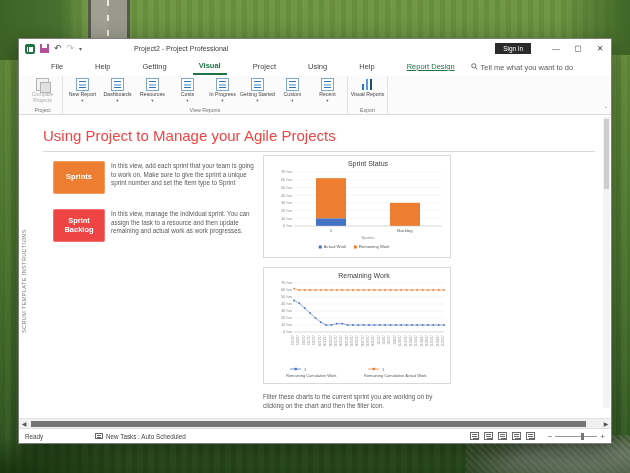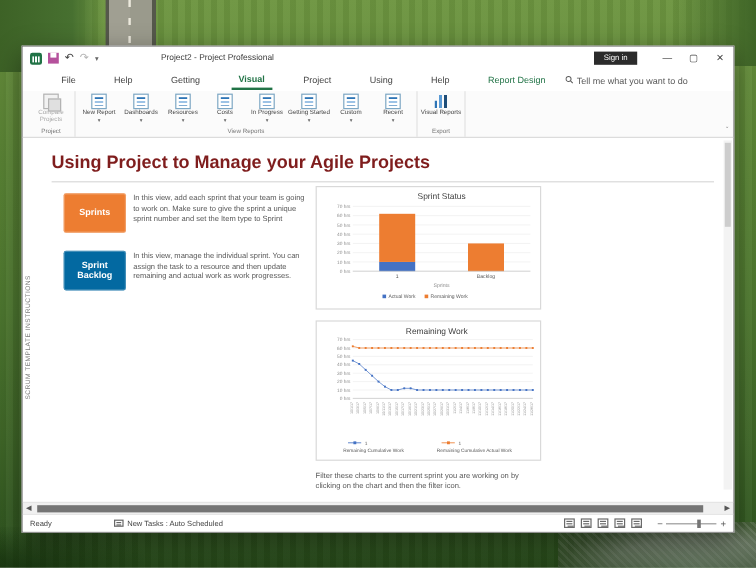--- a/index.html
+++ b/index.html
@@ -46,21 +46,21 @@
   .qat-caret { font-size:6px; color:#666; }
   .tb-title { flex:0 0 auto; margin-left:52px; white-space:nowrap; }
   .tb-right { margin-left:auto; display:flex; align-items:center; height:100%; }
   .signin-btn { background:#2b2b2b; color:#fff; font-size:6.5px; padding:2px 8px; margin-right:14px; cursor:pointer; }
   .winbtn { width:22px; height:100%; display:flex; align-items:center; justify-content:center; font-size:8px; color:#444; }
 
   
   .menubar { height:18px; display:flex; align-items:center; font-size:7.5px; color:#444; padding-left:6px; flex:0 0 auto; background:#fff; }
   .mtab { padding:2px 6px 3px 6px; white-space:nowrap; cursor:pointer;margin-left:20px; }
   .mtab.active { color:#217346; border-bottom:2px solid #217346; font-weight:bold; }
-  .mtab.contextual { color:#217346; }
+  .mtab.contextual { color:#217346;text-decoration:underline; }
   .tellme { display:flex; gap:3px; margin-left:10px; color:#5a5a5a; }
   .tellme svg { display:block; }
 
   
   .ribbon { height:39px; background:#fbfbfb; border-bottom:1px solid #dcdcdc; display:flex; align-items:stretch; padding-left:4px; position:relative; flex:0 0 auto; }
   .rgroup { display:flex; flex-direction:column; border-right:1px solid #e2e2e2; padding:1px 2px 0 2px; }
   .rbtns { display:flex; flex:1 1 auto; align-items:flex-start; }
   .rbtn { width:35px; display:flex; flex-direction:column; align-items:center; text-align:center;
     font-size:5.2px; color:#444; line-height:1.15; padding-top:1px; cursor:pointer; }
   .rbtn.disabled { color:#a8a8a8; }
@@ -76,21 +76,21 @@
   .ricon.bars::after { content:""; position:absolute; left:1px; bottom:1px; width:11px; height:11px;
     background:linear-gradient(90deg,#2e75b6 0 2.5px, transparent 2.5px 4px, #5b9bd5 4px 6.5px, transparent 6.5px 8px, #1f4e79 8px 10.5px, transparent 10.5px);
     clip-path:polygon(0 45%, 2.5px 45%, 2.5px 0, 11px 0, 11px 100%, 0 100%); }
   .ribbon-collapse { position:absolute; right:4px; bottom:2px; font-size:6px; color:#777; cursor:pointer; }
 
   
   .content { flex:1 1 auto; position:relative; background:#fff; overflow:hidden; }
   .side-label { position:absolute; left:2px; top:86px; width:14px; height:160px;
     font-size:5.5px; color:#7a7a7a; letter-spacing:.4px;
     writing-mode:vertical-rl; transform:rotate(180deg); text-align:center; }
-  .heading { position:absolute; left:24px; top:12px; font-size:15px; font-weight:700; color:#7f1d1d; }
+  .heading { position:absolute; left:24px; top:12px; font-size:15px; font-weight:400; color:#ef4444; }
   .heading-rule { position:absolute; left:24px; top:36px; width:552px; height:1px; background:#d9d9d9; }
 
   .sections { position:absolute; left:34px; top:46px; width:206px; }
   .sec-row { display:flex; margin-bottom:15px; }
   .sec-box { width:52px; min-height:33px; border-radius:2px; color:#fff; font-size:7.5px; font-weight:bold;
     display:flex; align-items:center; justify-content:center; text-align:center; line-height:1.15;
     padding:2px; flex:0 0 auto; box-shadow:inset 0 0 0 1px rgba(255,255,255,.25); }
   .sec-text { font-size:6.3px; color:#595959; line-height:1.35; margin-left:6px; padding-top:1px; }
 
   .charts { position:absolute; left:244px; top:40px; width:188px; }
@@ -247,21 +247,21 @@
     <div class="side-label">SCRUM TEMPLATE INSTRUCTIONS</div>
     <div class="heading">Using Project to Manage your Agile Projects</div>
     <div class="heading-rule"></div>
 
     <div class="sections" id="sections">
         <div class="sec-row">
           <div class="sec-box" style="background: rgb(237, 125, 49);">Sprints</div>
           <div class="sec-text">In this view, add each sprint that your team is going to work on. Make sure to give the sprint a unique sprint number and set the Item type to Sprint</div>
         </div>
         <div class="sec-row">
-          <div class="sec-box" style="background: #0369a1;">Sprint Backlog</div>
+          <div class="sec-box" style="background: #ef4444;">Sprint Backlog</div>
           <div class="sec-text">In this view, manage the individual sprint. You can assign the task to a resource and then update remaining and actual work as work progresses.</div>
         </div>
       </div>
 
     <div class="charts">
       <div class="chartbox" id="chart0"><svg viewBox="0 0 186 101" style="width: 100%; height: 100%;">
             <text x="104" y="10" text-anchor="middle" font-size="7" fill="#404040">Sprint Status</text>
             <g>
               <line x1="30" y1="70" x2="178" y2="70" stroke="#e5e5e5" stroke-width="0.4"></line>
               <text x="28" y="71.4" text-anchor="end" font-size="4" fill="#8c8c8c">0 hrs</text>

